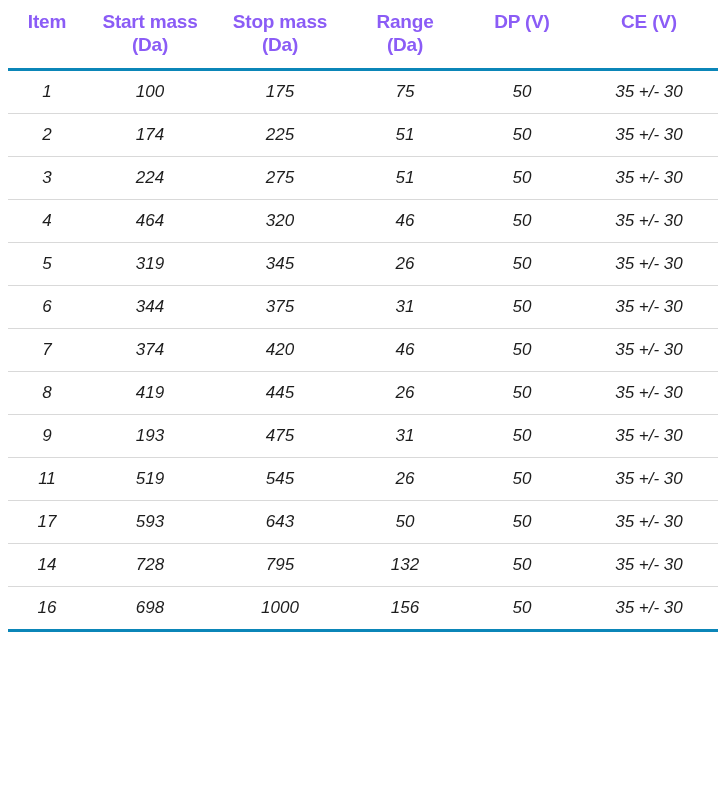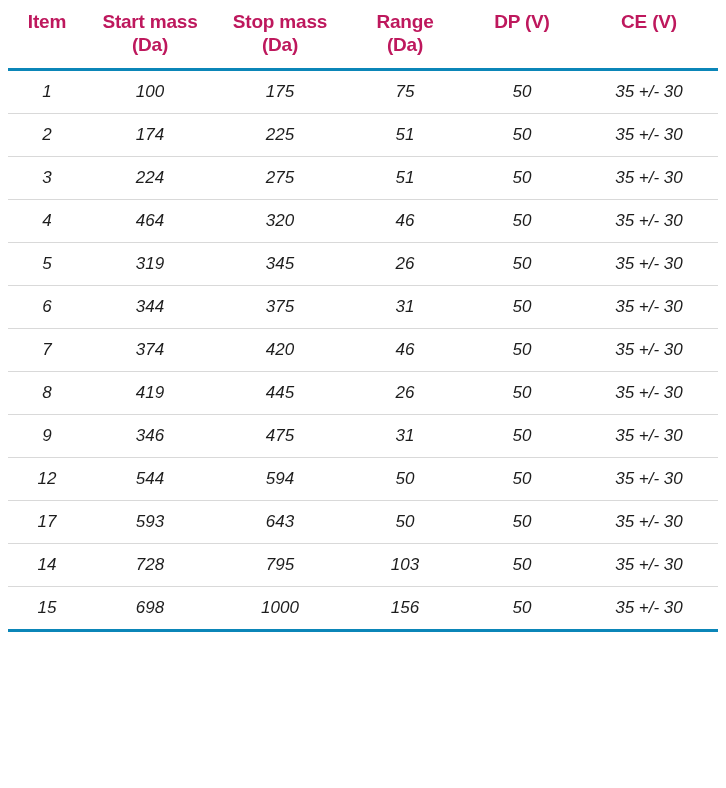--- a/index.html
+++ b/index.html
@@ -19,21 +19,21 @@
     height: 788px;
     box-sizing: border-box;
     padding: 0 8px;
   }
   table.data-table {
     width: 710px;
     border-collapse: collapse;
     table-layout: fixed;
   }
   table.data-table thead th {
-    color: #be185d;
+    color: #8b5cf6;
     font-weight: bold;
     font-size: 19px;
     line-height: 23px;
     padding: 10px 2px 12px 2px;
     vertical-align: top;
     letter-spacing: -0.2px;
   }
   table.data-table thead tr {
     border-bottom: 3px solid #0b86b8;
   }
@@ -165,52 +165,52 @@
         <tr>
           <td>8</td>
           <td>419</td>
           <td>445</td>
           <td>26</td>
           <td>50</td>
           <td>35 +/- 30</td>
         </tr>
         <tr>
           <td>9</td>
-          <td>346</td>
+          <td>193</td>
           <td>475</td>
           <td>31</td>
           <td>50</td>
           <td>35 +/- 30</td>
         </tr>
         <tr>
-          <td>12</td>
-          <td>544</td>
-          <td>594</td>
-          <td>50</td>
+          <td>11</td>
+          <td>519</td>
+          <td>545</td>
+          <td>26</td>
           <td>50</td>
           <td>35 +/- 30</td>
         </tr>
         <tr>
           <td>17</td>
           <td>593</td>
           <td>643</td>
           <td>50</td>
           <td>50</td>
           <td>35 +/- 30</td>
         </tr>
         <tr>
           <td>14</td>
           <td>728</td>
           <td>795</td>
-          <td>103</td>
-          <td>50</td>
-          <td>35 +/- 30</td>
-        </tr>
-        <tr>
-          <td>15</td>
+          <td>132</td>
+          <td>50</td>
+          <td>35 +/- 30</td>
+        </tr>
+        <tr>
+          <td>16</td>
           <td>698</td>
           <td>1000</td>
           <td>156</td>
           <td>50</td>
           <td>35 +/- 30</td>
         </tr>
       </tbody>
     </table>
   </div>
 </div>

